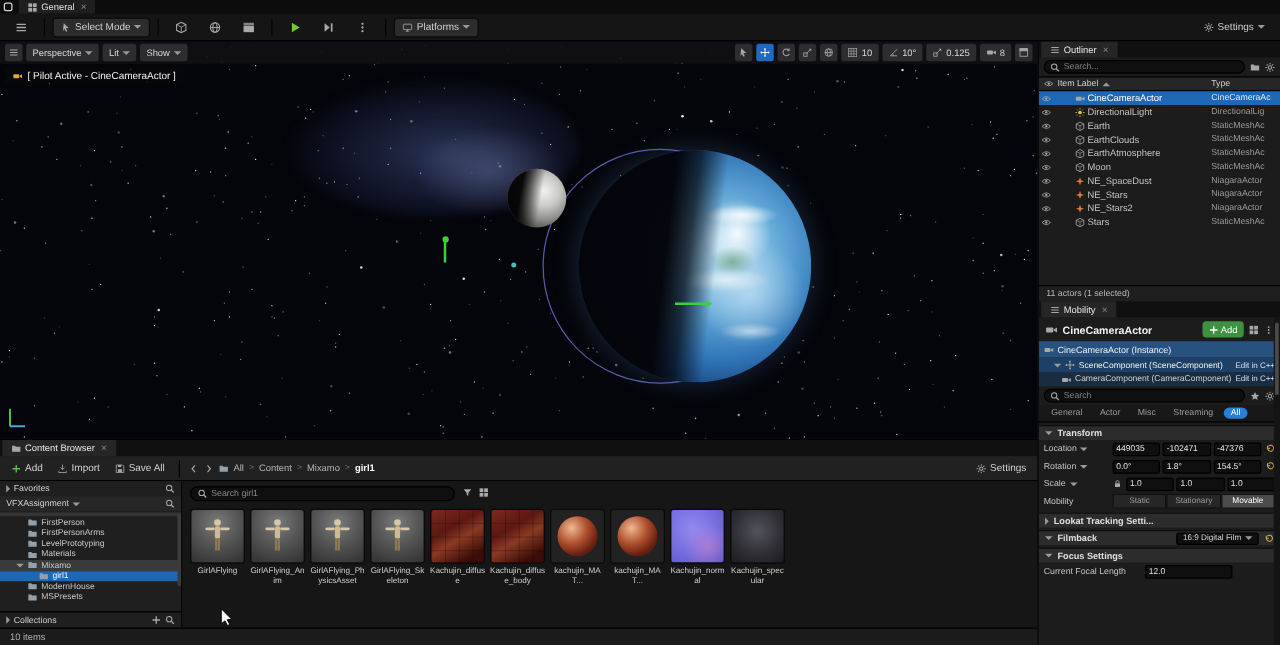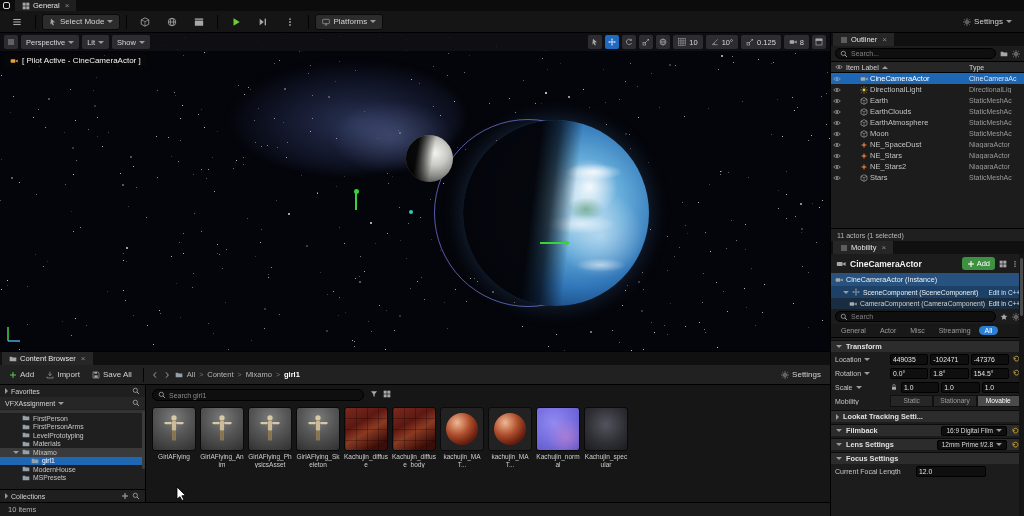--- a/index.html
+++ b/index.html
@@ -1612,34 +1612,20 @@
           <span class="tri-d"></span>
         </span>
       <span class="ic s8">
           <svg viewBox="0 0 12 12" fill="none" stroke="#d9b13b" stroke-width="1.2">
             <path d="M3 2.5v3h3"></path>
             <path d="M3.2 5.5a3.6 3.6 0 1 0 1-2.5"></path>
           </svg>
         </span>
     </div>
     <div class="sec">
-      <span class="tri-d"></span>
-        <span>Lens Settings</span>
-      <span class="val">
-          <span>12mm Prime f/2.8</span>
-          <span class="tri-d"></span>
-        </span>
-      <span class="ic s8">
-          <svg viewBox="0 0 12 12" fill="none" stroke="#d9b13b" stroke-width="1.2">
-            <path d="M3 2.5v3h3"></path>
-            <path d="M3.2 5.5a3.6 3.6 0 1 0 1-2.5"></path>
-          </svg>
-        </span>
-    </div>
-    <div class="sec">
         <span class="tri-d"></span>
         <span>Focus Settings</span>
       </div>
     <div class="tr-row">
       <span class="tr-lab" style="width:78px">
           <span>Current Focal Length</span>
         </span>
       <span class="nf w70">12.0</span>
     </div>
 

